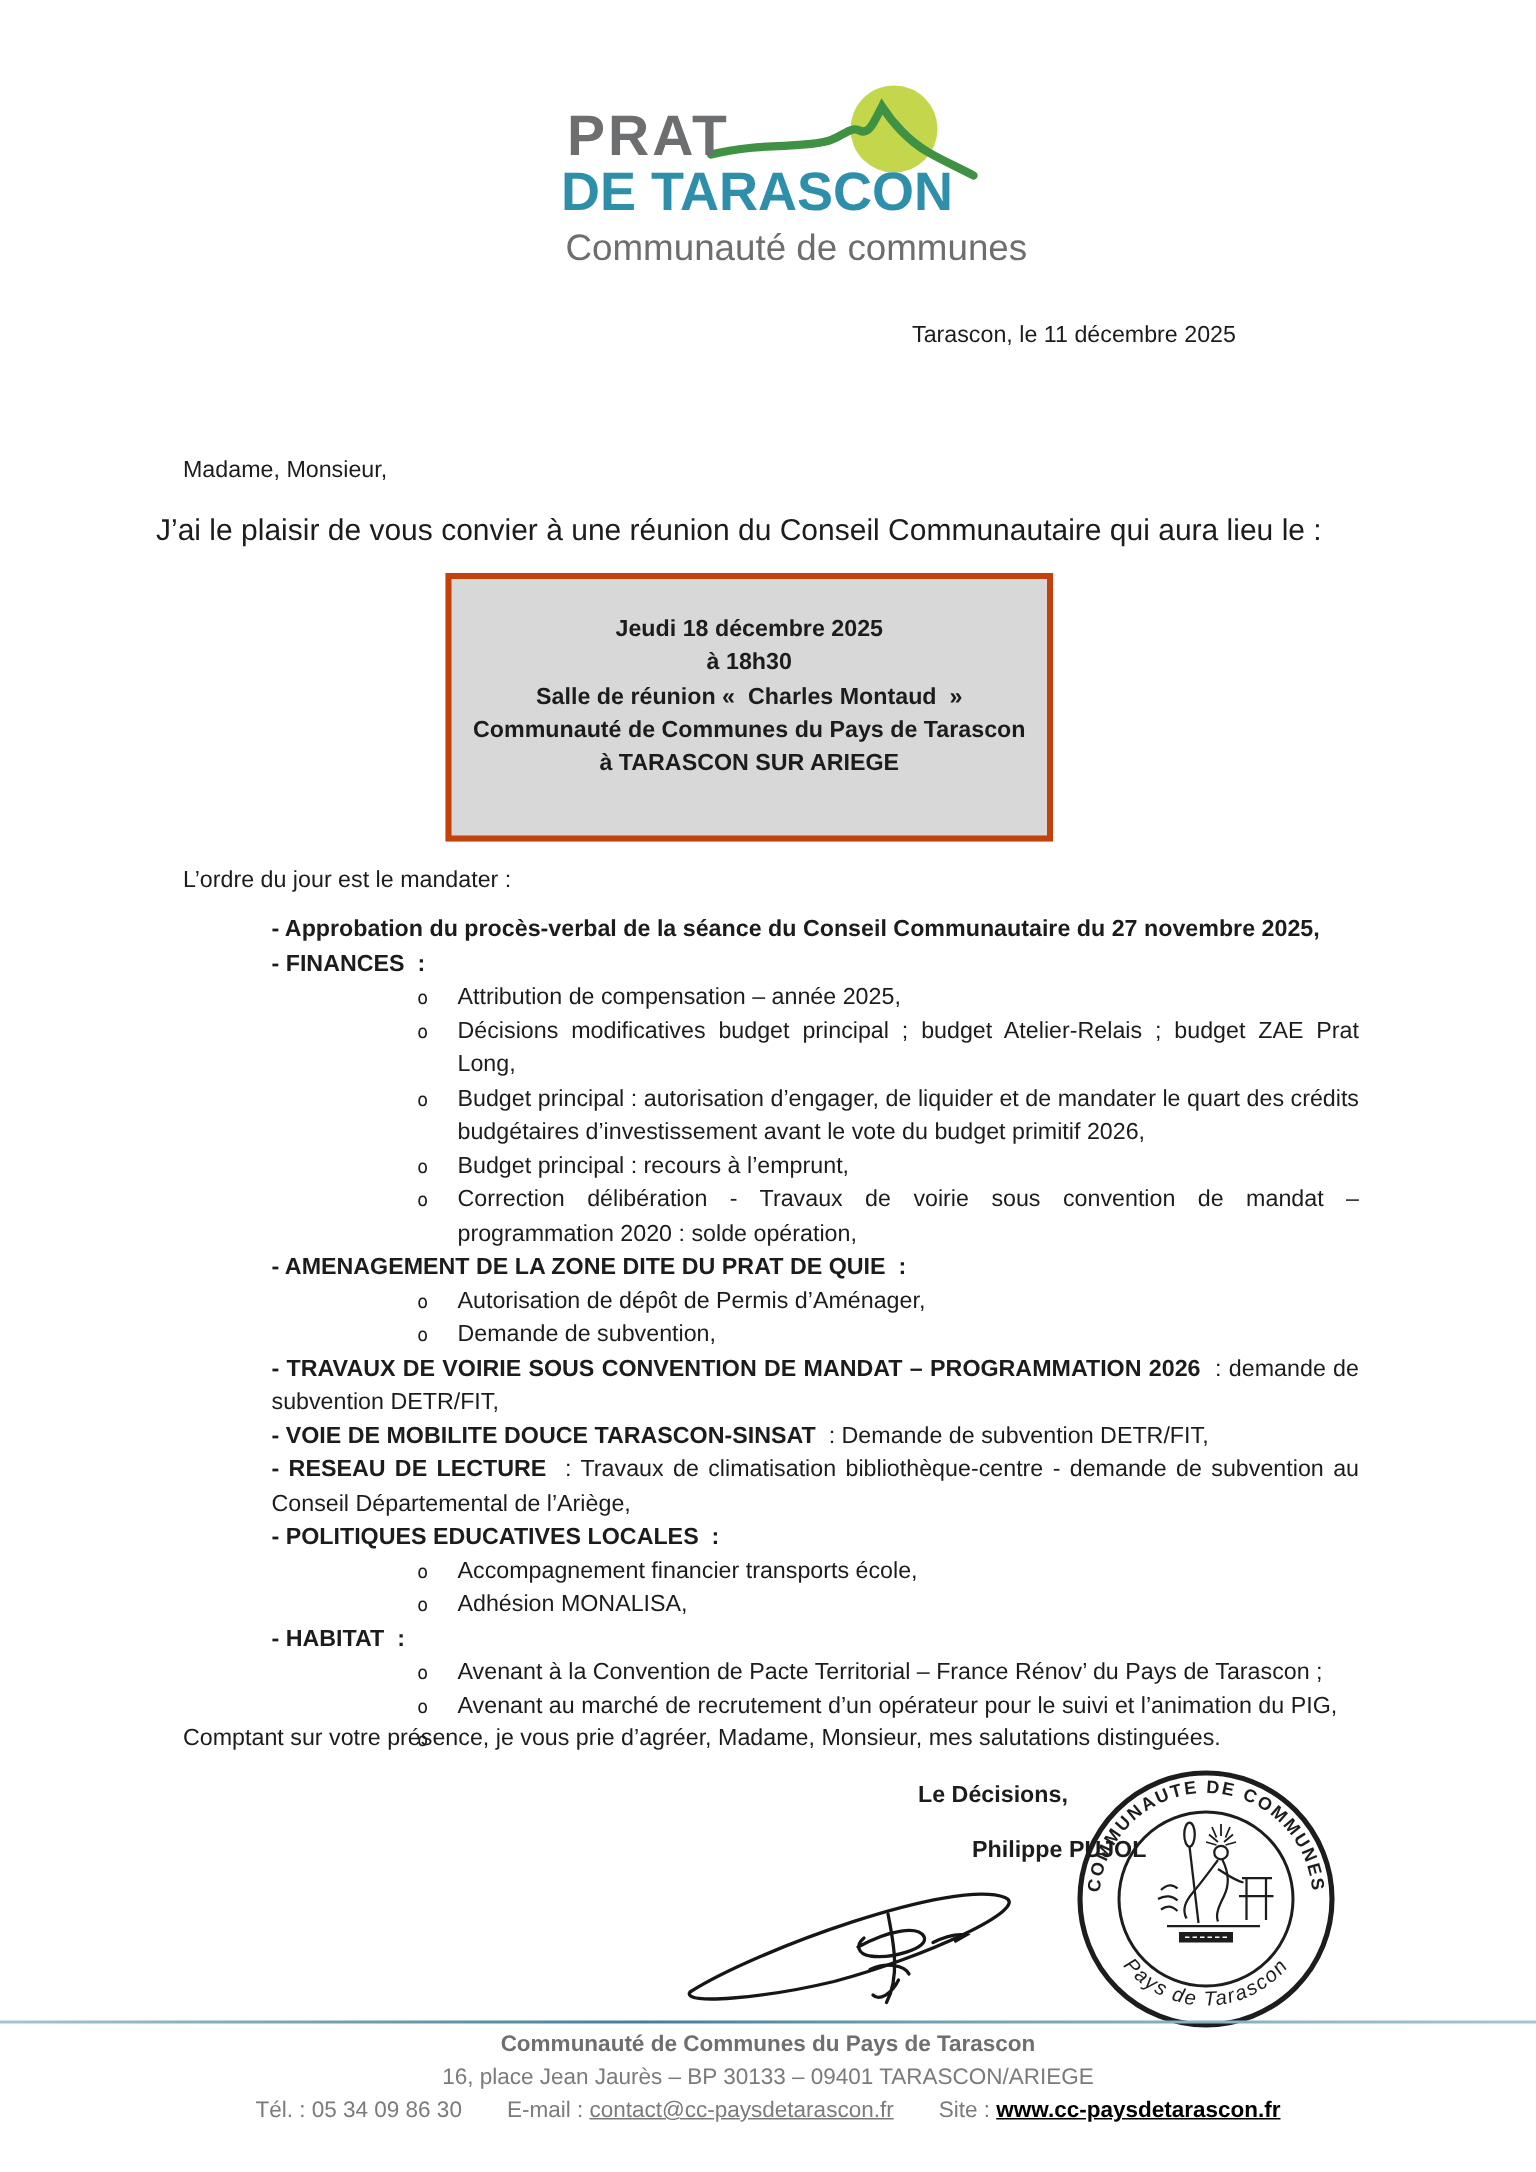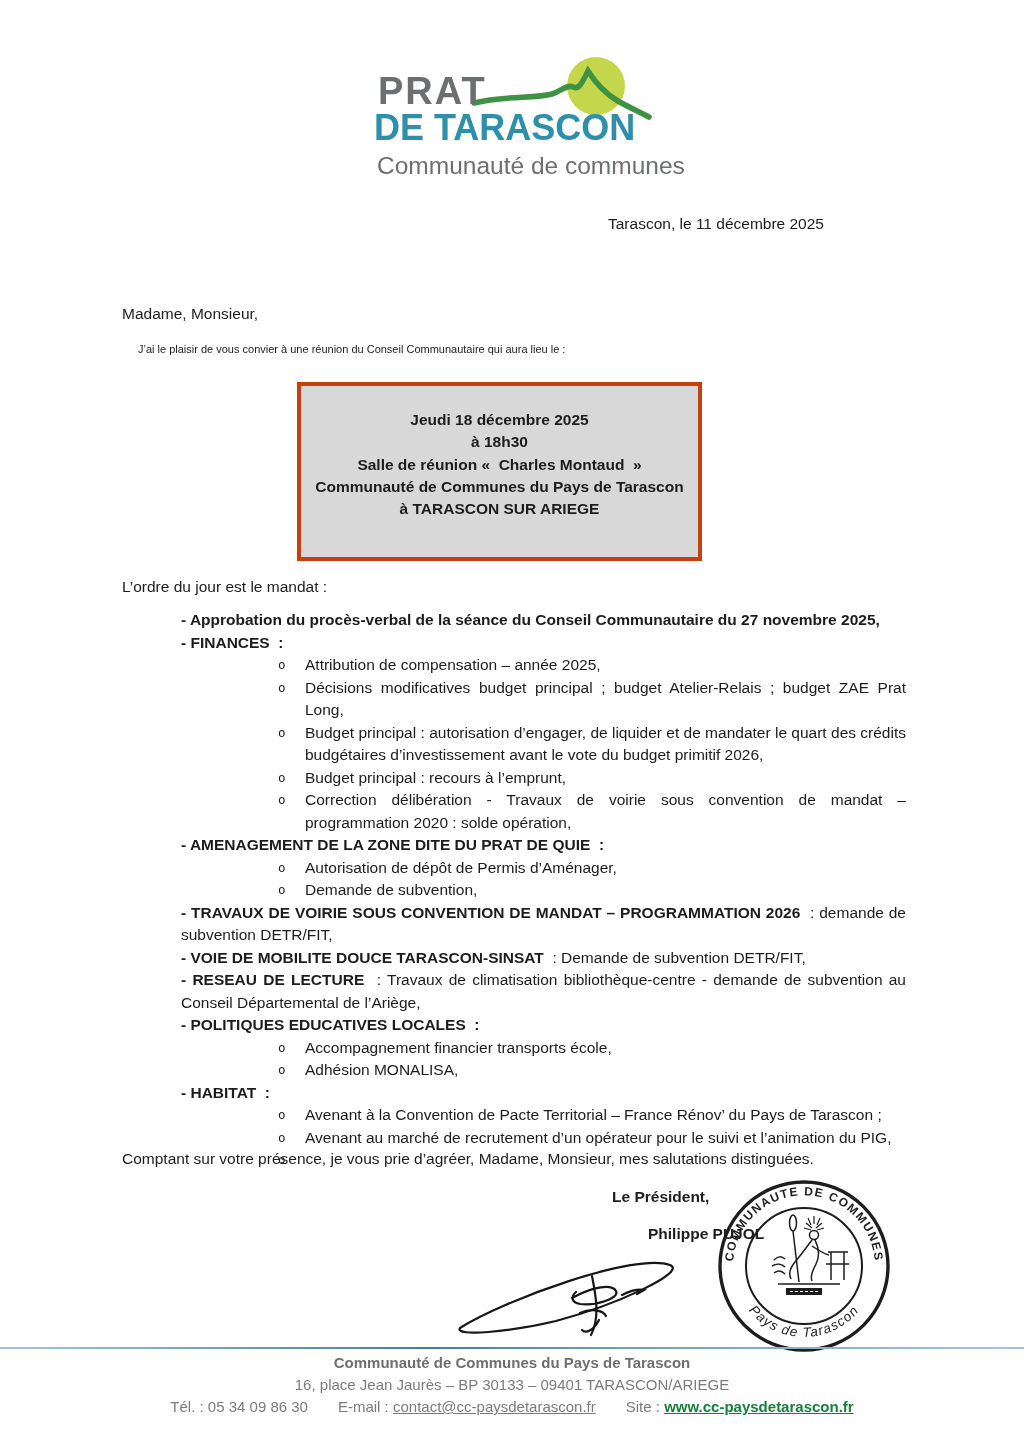--- a/index.html
+++ b/index.html
@@ -9,21 +9,21 @@
   }
   
   .logo{position:absolute;left:368px;top:50px;width:296px;height:134px;}
   .logo-pays{position:absolute;left:10px;top:22px;font-size:38px;font-weight:bold;color:#6d6e70;letter-spacing:2px;line-height:1;}
   .logo-art{position:absolute;left:100px;top:0;}
   .logo-line2{position:absolute;left:6px;top:60px;font-size:36px;font-weight:bold;color:#2d8fa9;white-space:nowrap;line-height:1;}
   .logo-line3{position:absolute;left:9px;top:104px;font-size:24.5px;color:#6d6e70;white-space:nowrap;line-height:1;}
   
   .date{position:absolute;left:608px;top:215px;font-size:15.5px;}
   .salutation{position:absolute;left:122px;top:305px;font-size:15.5px;}
-  .intro{position:absolute;left:138px;top:343px;font-size:11px;}
+  .intro{position:absolute;left:104px;top:343px;font-size:20px;}
   .notice{
     position:absolute;left:297px;top:382px;width:405px;height:179px;box-sizing:border-box;
     background:#d8d8d8;border:4px solid #c2410c;text-align:center;
     font-weight:bold;font-size:15.5px;line-height:22.3px;padding-top:23px;
   }
   .agenda-lead{position:absolute;left:122px;top:578px;font-size:15.5px;}
   .agenda{position:absolute;left:181px;top:609px;width:725px;font-size:15.5px;line-height:22.5px;}
   .ag-head{text-align:justify;}
   .ag-head b{font-weight:bold;}
   .ag-sub{display:flex;}
@@ -34,21 +34,21 @@
   .sig-name{position:absolute;left:648px;top:1225px;font-size:15.5px;font-weight:bold;}
   .signature-svg{position:absolute;left:452px;top:1238px;}
   .stamp-svg{position:absolute;left:716px;top:1178px;}
   
   .footer-rule{position:absolute;left:0;top:1347px;width:1024px;height:2px;
     background:linear-gradient(90deg,#a6c6d3,#447e97 42%,#6f9fb5 60%,#a6c6d3);}
   .footer{position:absolute;left:0;top:1352px;width:1024px;text-align:center;color:#7b7b7b;font-size:15px;line-height:22px;}
   .f1{font-weight:bold;color:#6f6f6f;}
   .gap{display:inline-block;width:30px;}
   a.flink{color:#7b7b7b;text-decoration:underline;cursor:pointer;}
-  a.fsite{color:#15803d;font-weight:600;text-decoration:underline;cursor:pointer;text-align:center;}
+  a.fsite{color:#000000;font-weight:600;text-decoration:underline;cursor:pointer;text-align:center;}
 </style>
 </head>
 <body>
 
 <div class="page">
 
   <div class="logo">
     <svg class="logo-art" width="190" height="74" viewBox="0 0 190 74">
       <circle cx="128" cy="36" r="29" fill="#c3d64c"></circle>
       <path d="M6,53 C38,45 66,49 84,44 C94,41 99,34 105,37 C111,40 114,33 120,21 C127,32 138,44 150,51 C161,57.5 171,61.5 181,67" fill="none" stroke="#3f9143" stroke-width="5.5" stroke-linecap="round"></path>
@@ -63,21 +63,21 @@
   <div class="intro">J’ai le plaisir de vous convier à une réunion du Conseil Communautaire qui aura lieu le :</div>
 
   <div class="notice">
     <div>Jeudi 18 décembre 2025</div>
     <div>à 18h30</div>
     <div>Salle de réunion «&nbsp;&nbsp;Charles Montaud&nbsp;&nbsp;»</div>
     <div>Communauté de Communes du Pays de Tarascon</div>
     <div>à TARASCON SUR ARIEGE</div>
   </div>
 
-  <div class="agenda-lead">L’ordre du jour est le mandat :</div>
+  <div class="agenda-lead">L’ordre du jour est le mandater :</div>
   <div class="agenda">
       <div class="ag-head"><b>- Approbation du procès-verbal de la séance du Conseil Communautaire du 27 novembre 2025,</b></div>
       <div class="ag-head"><b>- FINANCES&nbsp;&nbsp;:</b></div>
       <div class="ag-sub">
         <span class="bullet">o</span>
         <span class="ag-sub-text">Attribution de compensation – année 2025,</span>
       </div>
       <div class="ag-sub">
         <span class="bullet">o</span>
         <span class="ag-sub-text">Décisions modificatives budget principal ; budget Atelier-Relais ; budget ZAE Prat Long,</span>
@@ -123,21 +123,21 @@
       <div class="ag-sub">
         <span class="bullet">o</span>
         <span class="ag-sub-text">Avenant au marché de recrutement d’un opérateur pour le suivi et l’animation du PIG,</span>
       </div>
       <div class="ag-sub">
         <span class="bullet">o</span>
       </div>
     </div>
 
   <div class="closing">Comptant sur votre présence, je vous prie d’agréer, Madame, Monsieur, mes salutations distinguées.</div>
-  <div class="sig-role">Le Président,</div>
+  <div class="sig-role">Le Décisions,</div>
   <div class="sig-name">Philippe PUJOL</div>
 
   <svg class="signature-svg" width="246" height="100" viewBox="0 0 246 100">
     <g fill="none" stroke="#161616" stroke-width="2.2" stroke-linecap="round">
       <path d="M8,90 C52,62 184,14 218,27 C236,34 164,67 104,83 C58,94 2,99 8,90 Z"></path>
       <path d="M120,60 C142,48 160,46 164,53 C168,61 142,68 128,66 C120,64.5 118,59 124,54"></path>
       <path d="M140,38 C144,58 148,80 139,97 M147,82 C142,92 134,96 130,92"></path>
       <path d="M128,75 C139,70 151,72 154,78"></path>
       <path d="M170,57 C178,53 186,51 192,52 L185,56"></path>
     </g>

